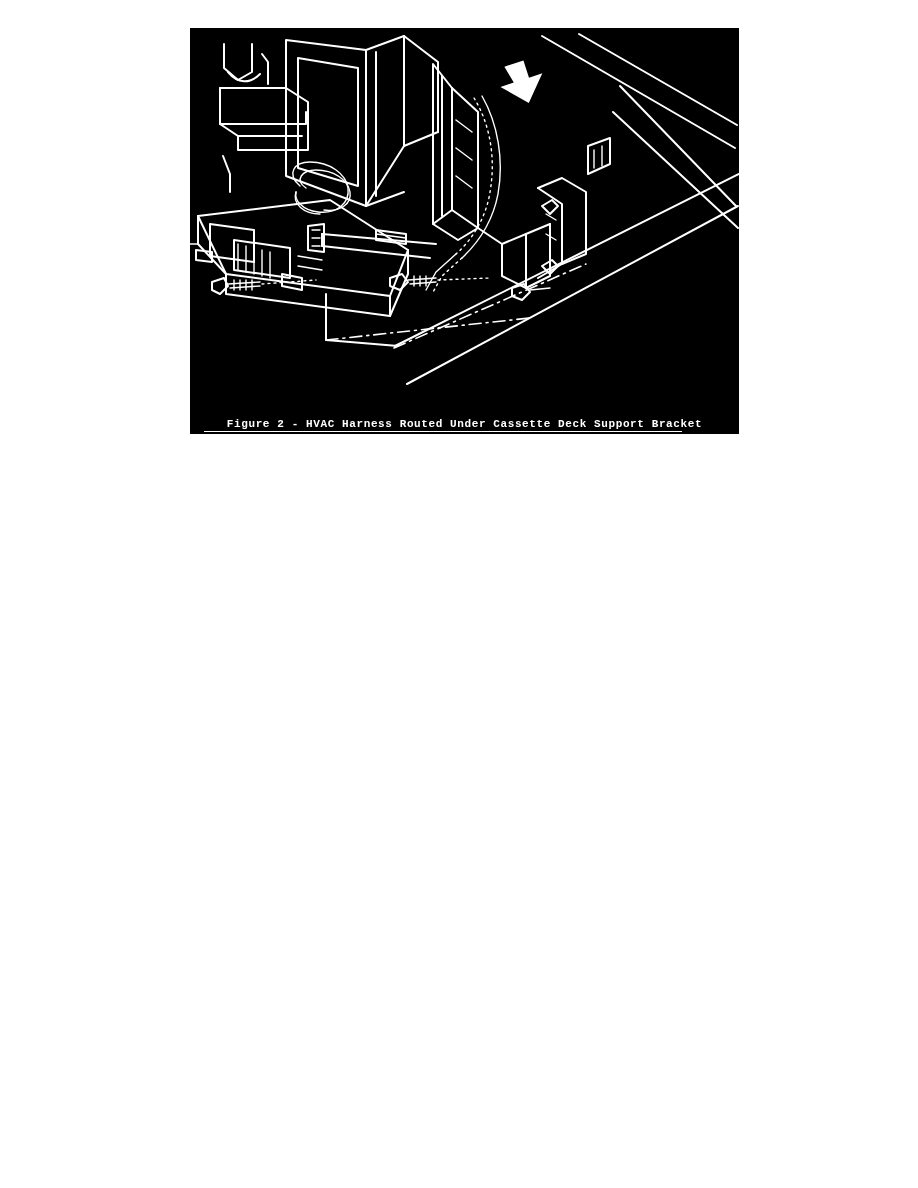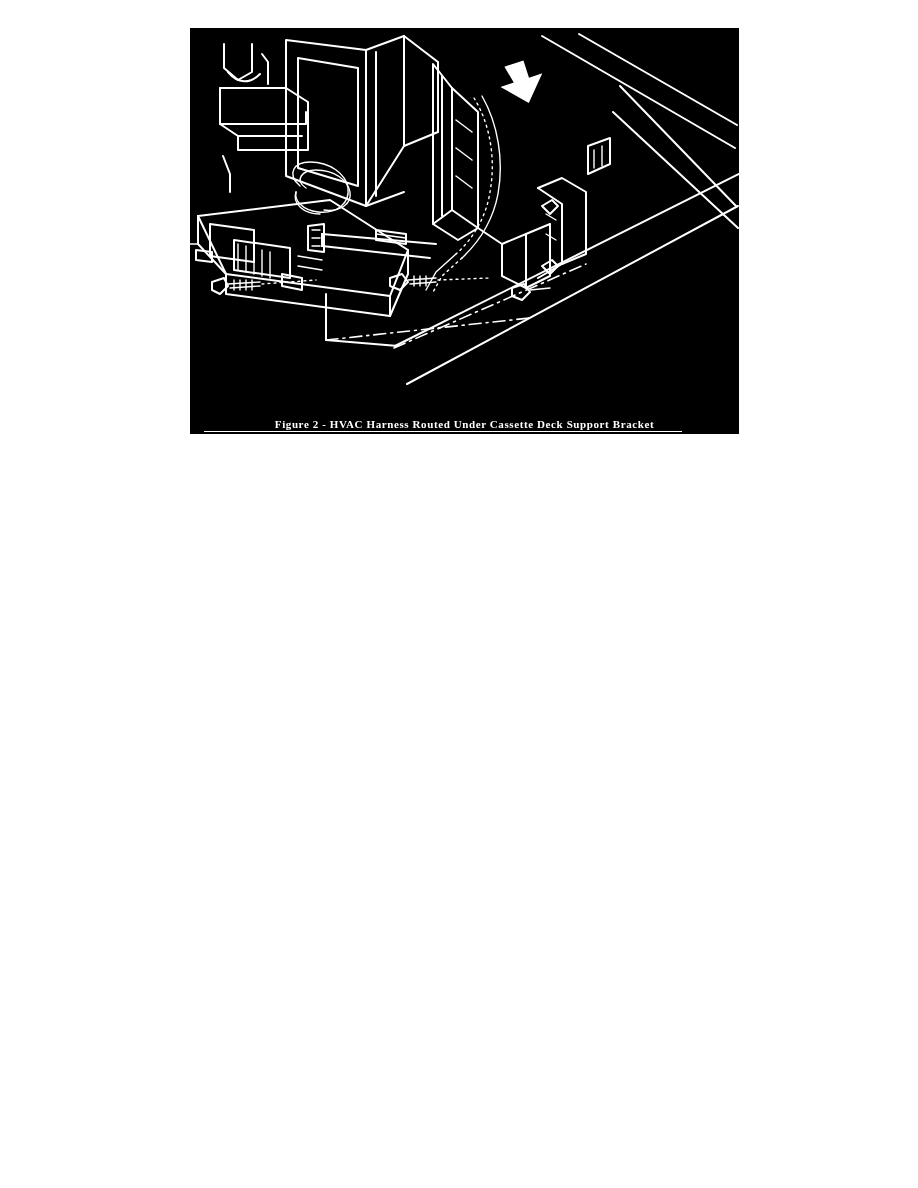--- a/index.html
+++ b/index.html
@@ -40,21 +40,21 @@
     height: 380px;
   }
 
   #figure-caption {
     position: absolute;
     left: 0;
     bottom: 4px;
     width: 549px;
     text-align: center;
     color: #ffffff;
-    font-family: Liberation Serif, serif;
+    font-family: Liberation Mono, monospace;
     font-size: 11px;
     font-weight: bold;
     letter-spacing: 0.6px;
     white-space: nowrap;
   }
 
   #figure-caption-underline {
     position: absolute;
     left: 14px;
     bottom: 2px;

